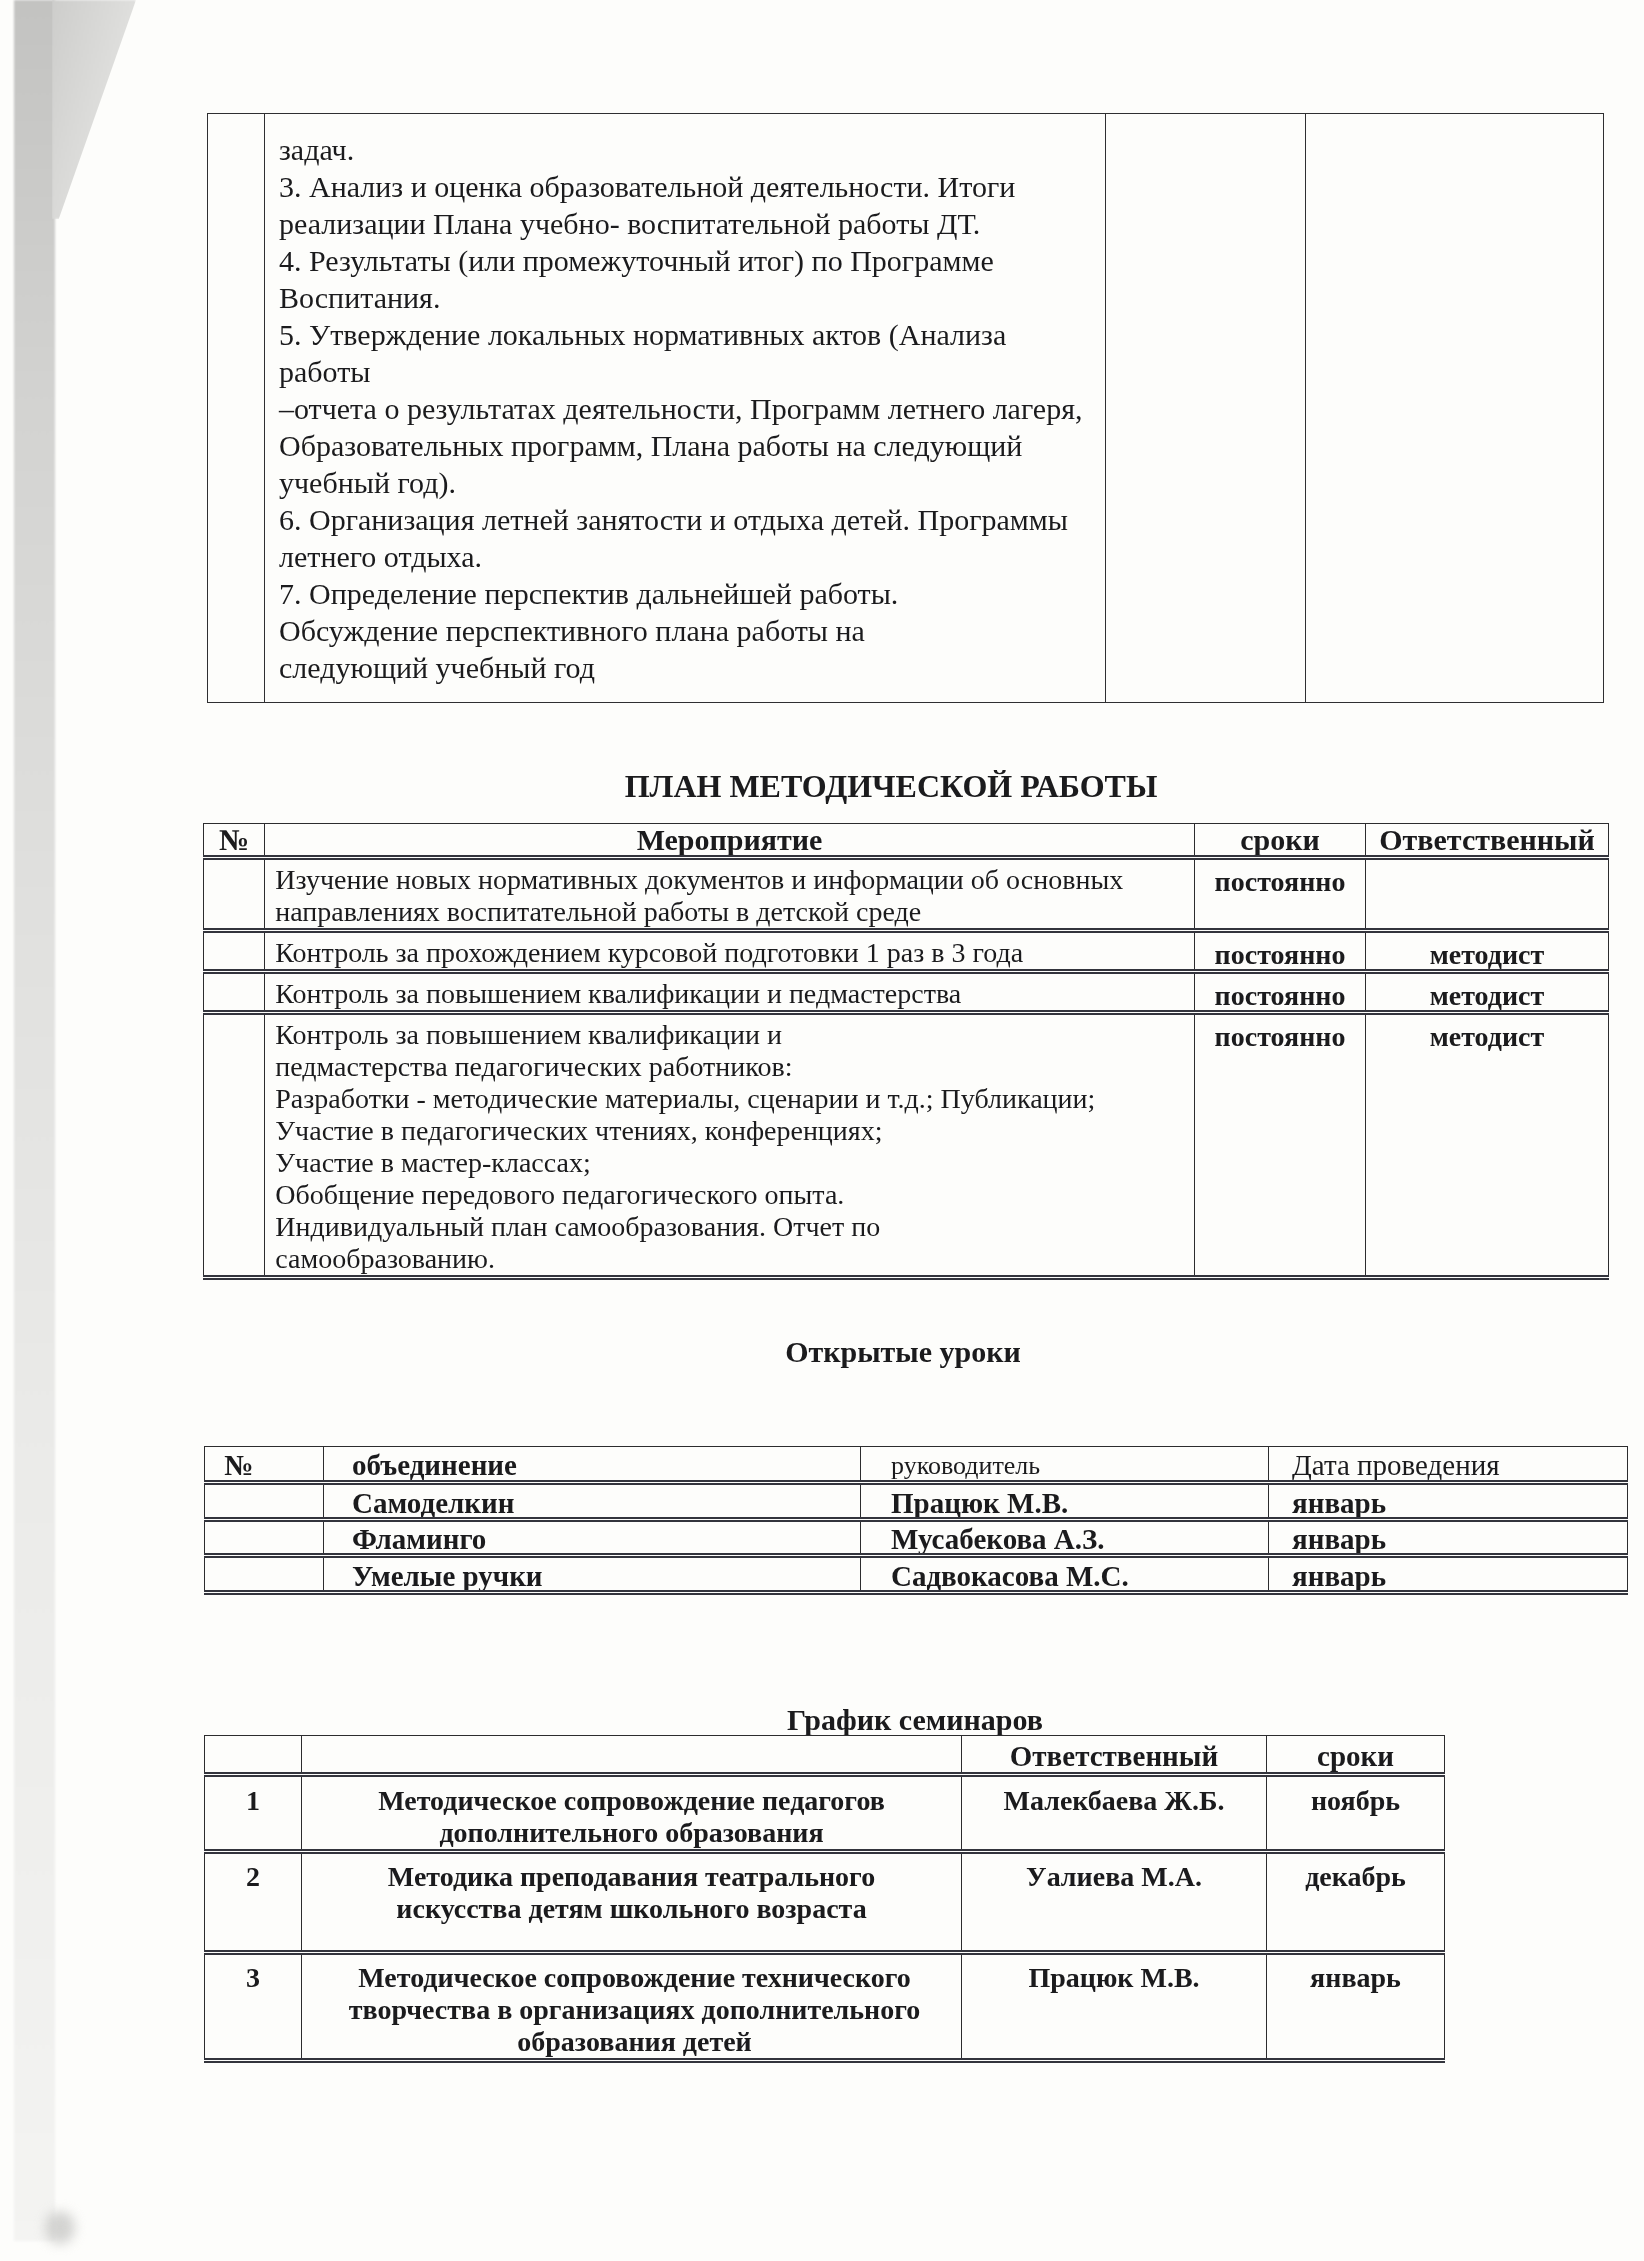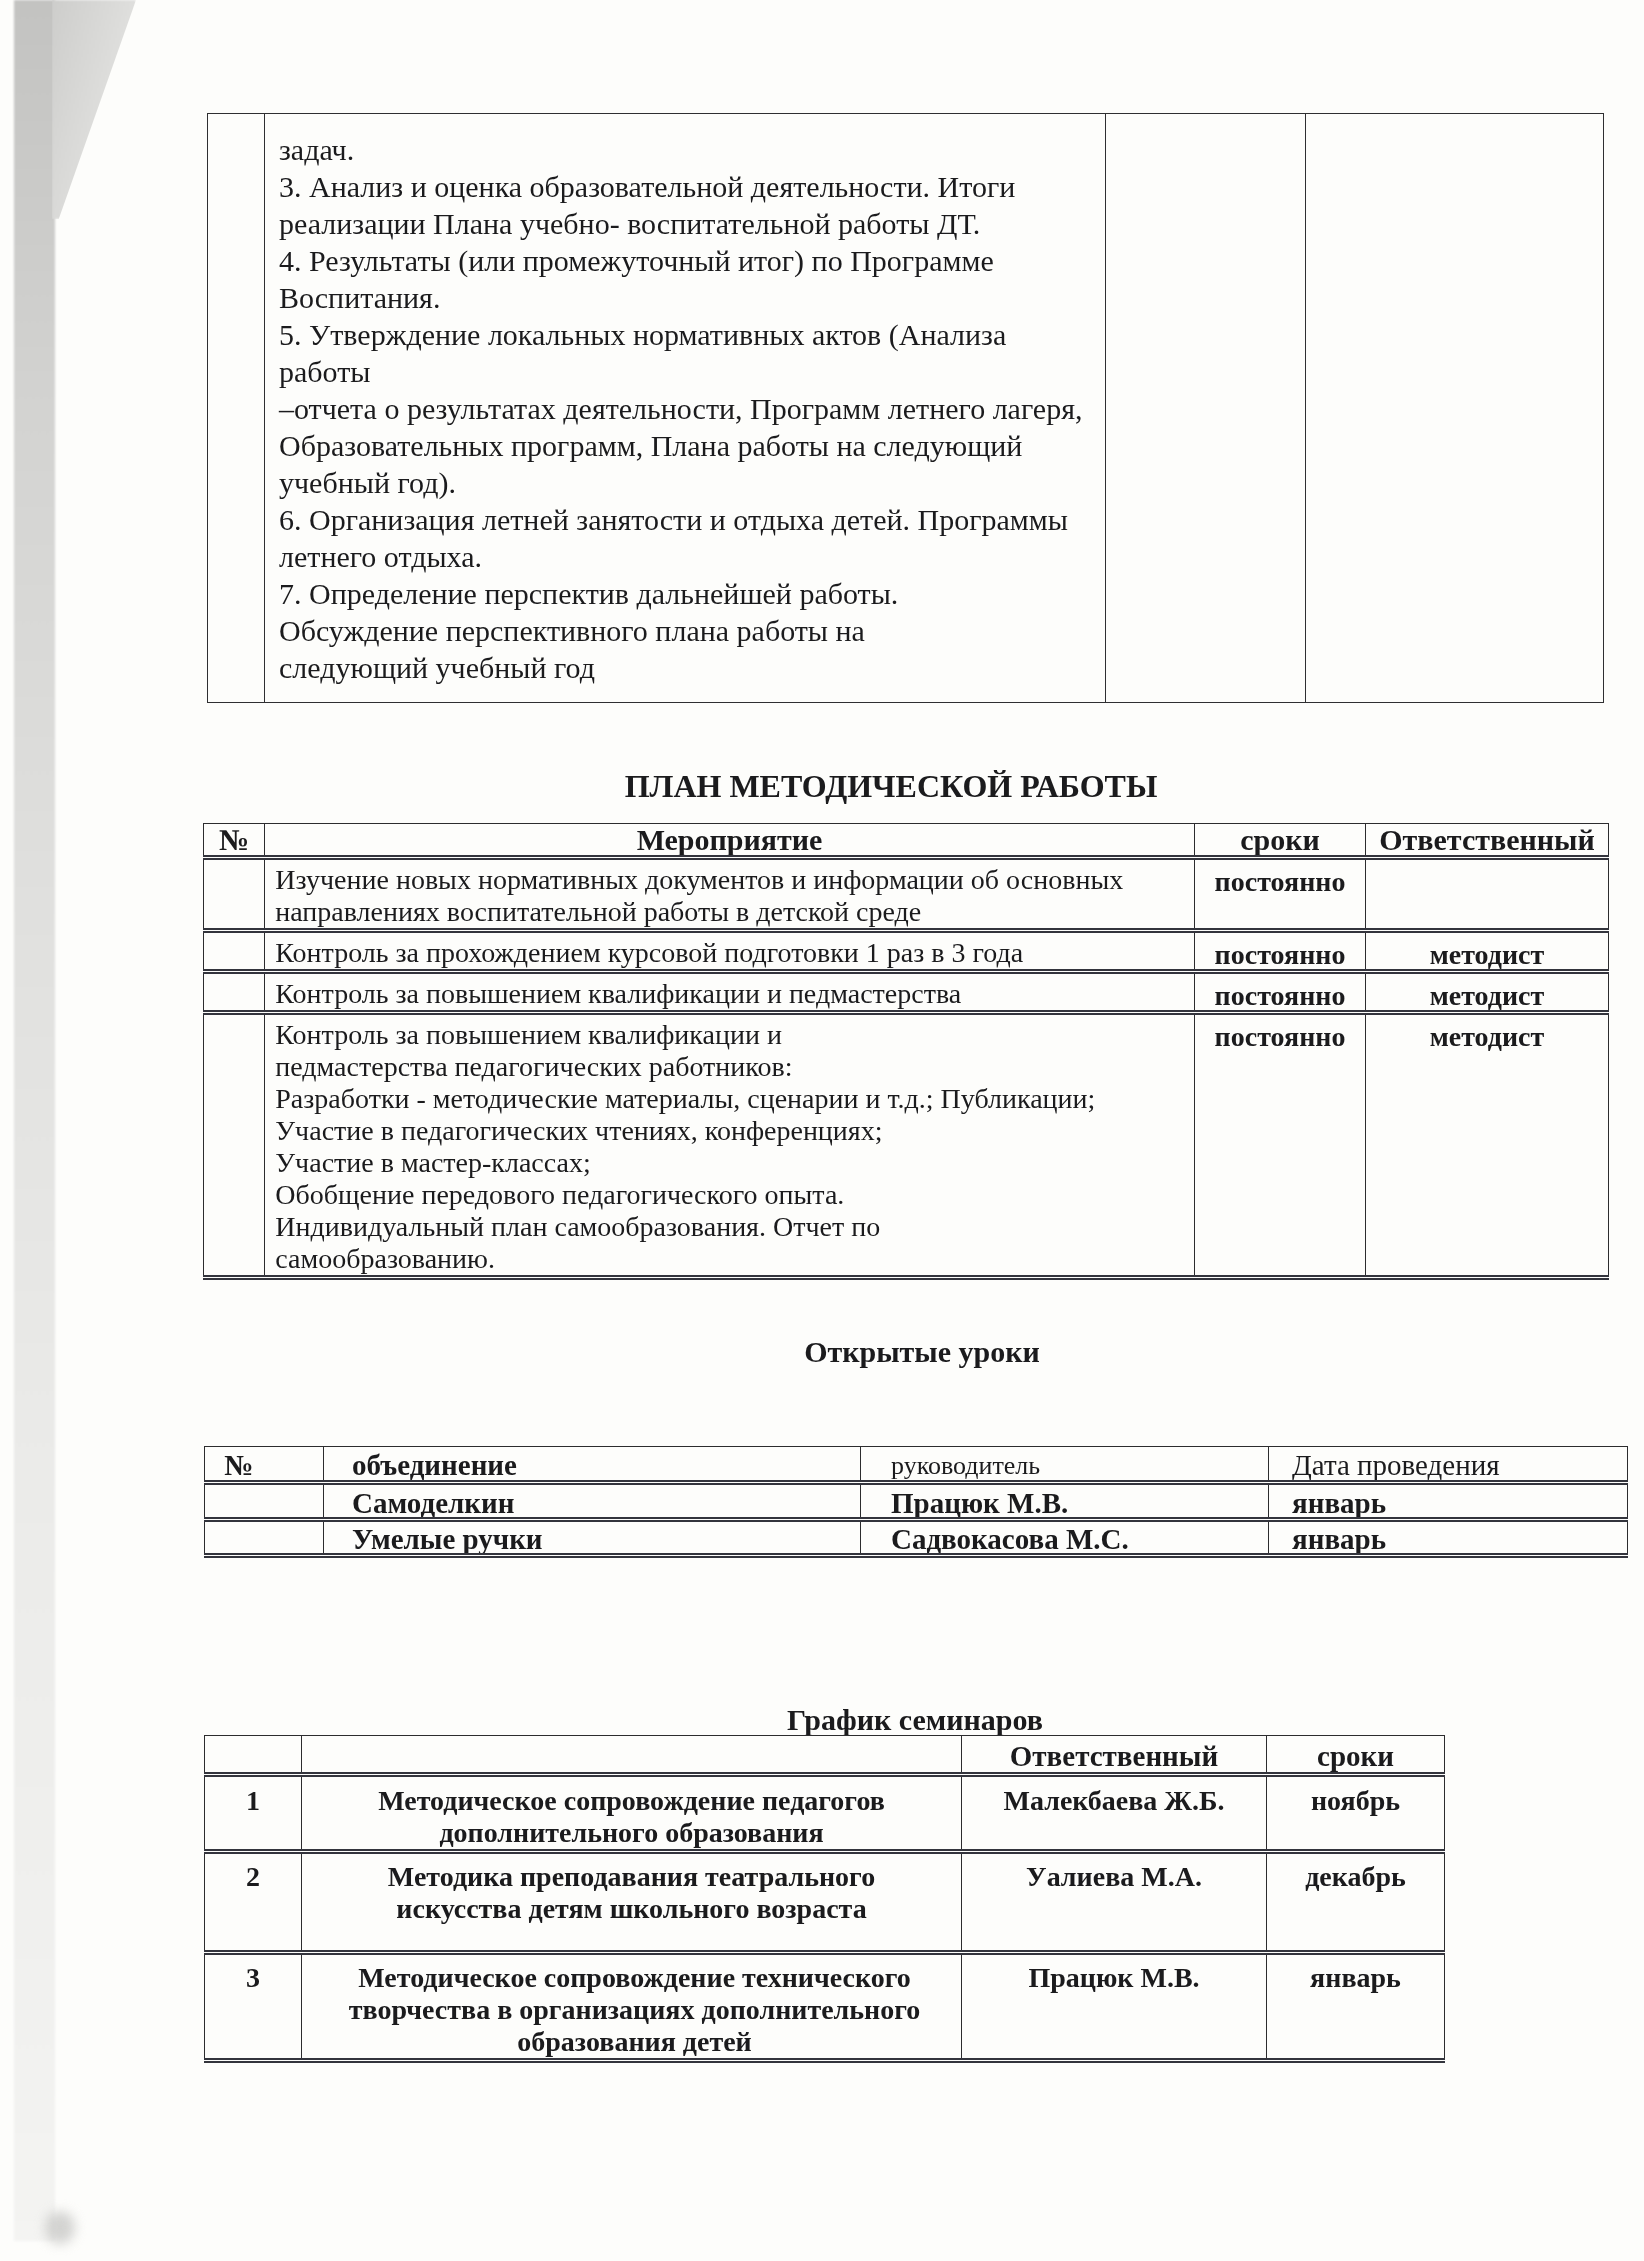--- a/index.html
+++ b/index.html
@@ -37,21 +37,21 @@
   .t1 .body-cell{
     font-size:30px;line-height:37px;white-space:pre-line;
     padding:17px 15.5px 0 14px;
   }
   .t1 tr{height:589px;}
   
   .sec-title{
     position:absolute;text-align:center;font-weight:bold;
   }
   .plan-title{left:189px;top:768px;width:1404px;font-size:32px;}
-  .lessons-title{left:211px;top:1335px;width:1422px;font-size:30px;}
+  .lessons-title{left:192px;top:1335px;width:1422px;font-size:30px;}
   .seminars-title{left:204px;top:1703px;width:1422px;font-size:30px;}
   
   .t2{left:203px;top:823px;width:1404px;}
   .t2 tr.hdr{height:32px;}
   .t2 tr.r1{height:69px;}
   .t2 tr.r2{height:34px;}
   .t2 tr.r3{height:37px;}
   .t2 tr.r4{height:238px;}
   .t2 .hdr td{font-weight:bold;font-size:30px;text-align:center;padding-top:1.3px;line-height:30px;}
   .t2 .activity{font-size:28px;line-height:32px;white-space:pre-line;padding:3.9px 9px 0 10.3px;text-align:left;}
@@ -189,20 +189,26 @@
     <td class="group">объединение</td>
     <td class="leader leader-h">руководитель</td>
     <td class="date">Дата проведения</td>
   </tr>
   <tr class="r2">
     <td class="num"></td>
     <td class="group">Самоделкин</td>
     <td class="leader">Працюк М.В.</td>
     <td class="date">январь</td>
   </tr>
+  <tr class="r3">
+    <td class="num"></td>
+    <td class="group">Фламинго</td>
+    <td class="leader">Мусабекова А.З.</td>
+    <td class="date">январь</td>
+  </tr>
   <tr class="r4">
     <td class="num"></td>
     <td class="group">Умелые ручки</td>
     <td class="leader">Садвокасова М.С.</td>
     <td class="date">январь</td>
   </tr>
 </tbody>
   </table>
 
 <div class="sec-title seminars-title">График семинаров</div>

